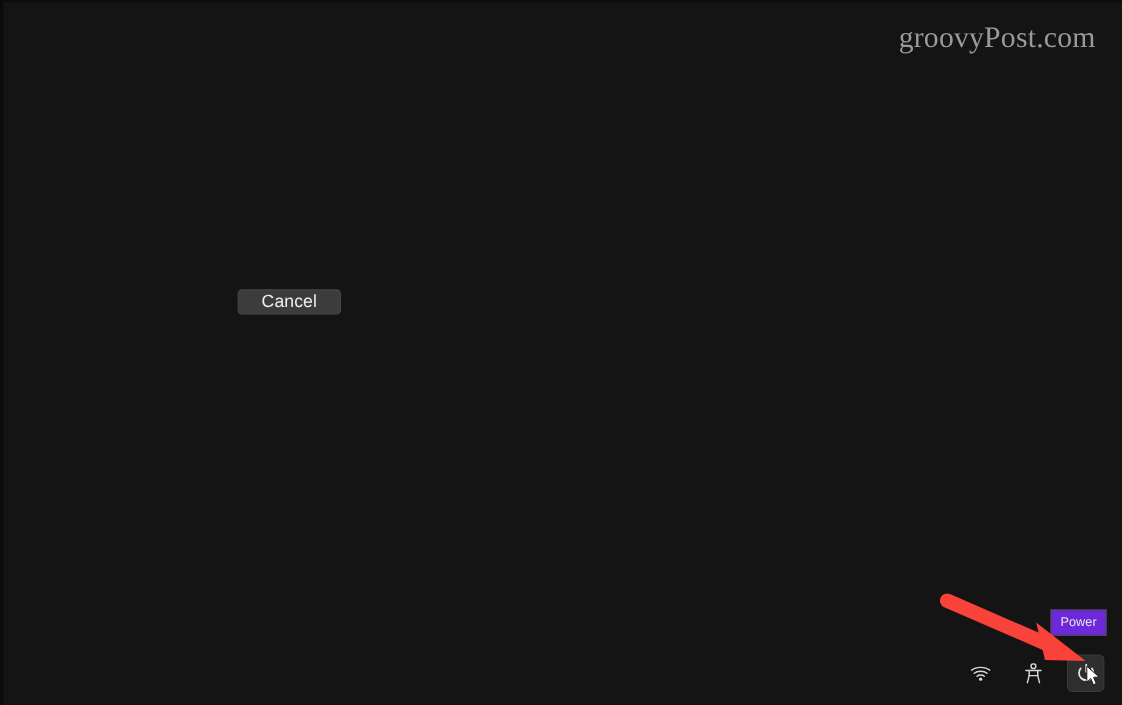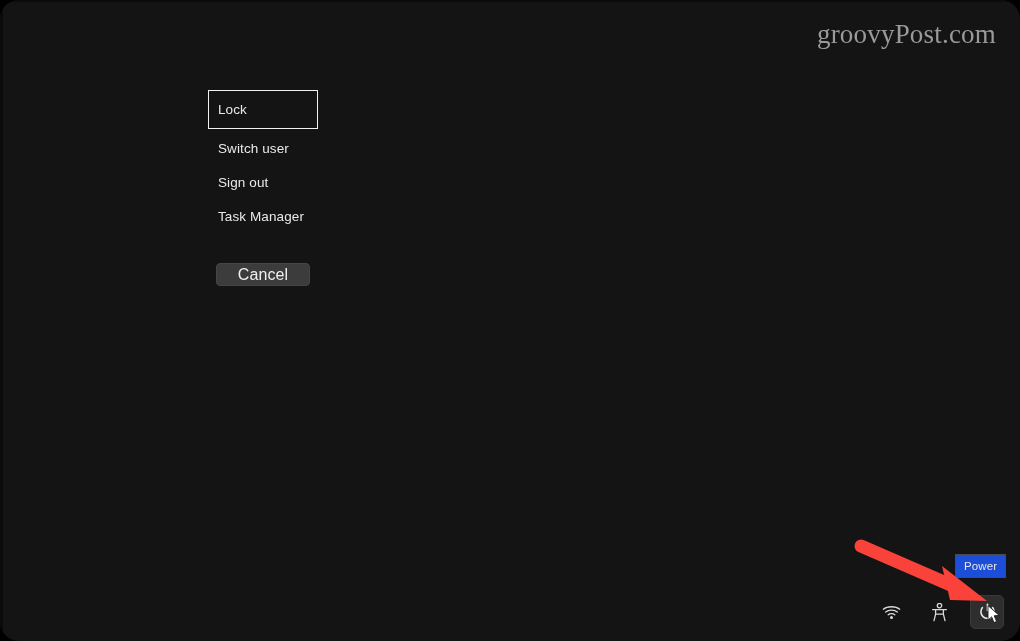--- a/index.html
+++ b/index.html
@@ -13,21 +13,20 @@
   }
 
   #screen {
     position: relative;
     width: 1020px;
     height: 641px;
     background: #141414;
     font-family: "Liberation Sans", sans-serif;
     -webkit-font-smoothing: antialiased;
     overflow: hidden;
-    border-radius: 19px;
   }
 
   
   #screen::before {
     content: "";
     position: absolute;
     inset: 0;
     border-left: 3px solid #0b0b0b;
     border-top: 2px solid #0b0b0b;
     pointer-events: none;
@@ -140,21 +139,21 @@
   }
 
   
   .tooltip {
     position: absolute;
     left: 955px;
     top: 554px;
     min-width: 42px;
     height: 24px;
     padding: 0 8px;
-    background: #1d4ed8;
+    background: #6d28d9;
     border: 1px solid #4a4a4a;
     color: #e6e6e6;
     font-size: 11.5px;
     letter-spacing: 0.1px;
     display: flex;
     align-items: center;
     justify-content: center;
     z-index: 22;
     white-space: nowrap;
   }
@@ -170,38 +169,20 @@
     pointer-events: none;
   }
 </style>
 </head>
 <body>
 
 <div id="screen">
 
   <div class="watermark">groovyPost.com</div>
 
-  <div class="options-menu">
-
-    <div class="option-row focused">
-      <span>Lock</span>
-    </div>
-
-    <div class="option-row spaced" style="margin-top:2px;">
-      <span>Switch user</span>
-    </div>
-
-    <div class="option-row spaced">
-      <span>Sign out</span>
-    </div>
-
-    <div class="option-row spaced">
-      <span>Task Manager</span>
-    </div>
-  </div>
 
   <div class="cancel-wrap">
     <div class="cancel-button">
       <span>Cancel</span>
     </div>
   </div>
 
   <div class="tooltip">Power</div>
 
   <div class="utility-bar">

